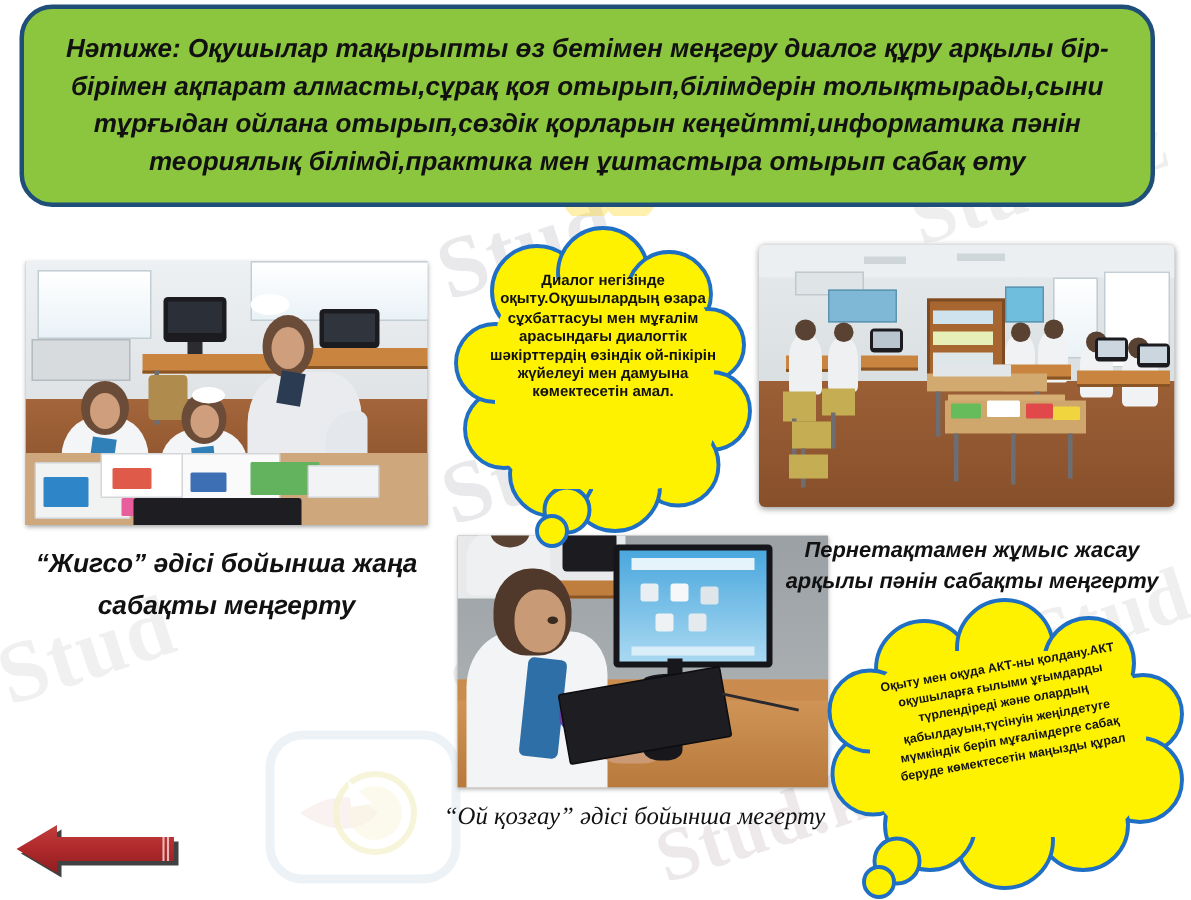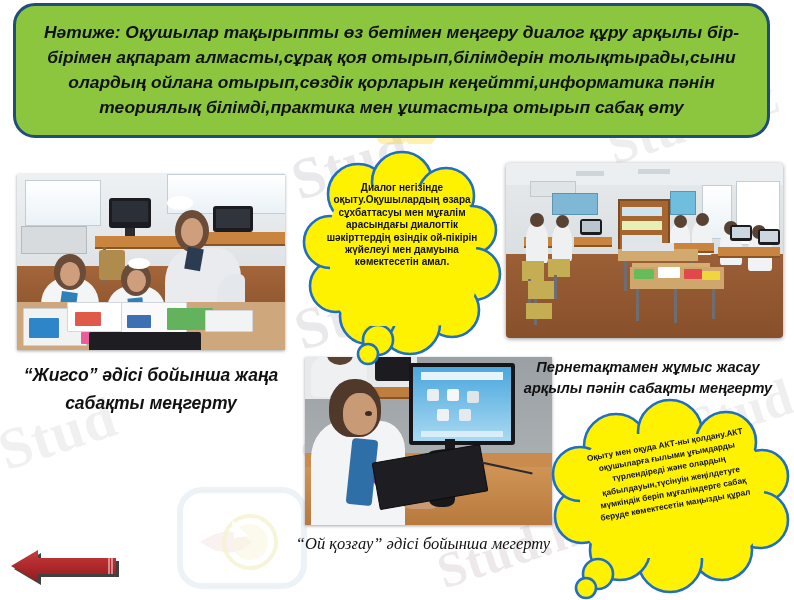--- a/index.html
+++ b/index.html
@@ -107,21 +107,21 @@
       <path d="M56 34 L72 50 L58 52 Z" fill="#ffffff"></path>
     </svg>
     <svg class="wm-logo" style="left:330px;top:-6px;opacity:.35;" width="150" height="150" viewBox="0 0 150 150">
       <circle cx="75" cy="75" r="50" fill="none" stroke="#e3eebb" stroke-width="5"></circle>
       <ellipse cx="62" cy="128" rx="20" ry="26" fill="#ffd100" opacity=".9"></ellipse>
       <ellipse cx="90" cy="130" rx="20" ry="24" fill="#ffd100" opacity=".9"></ellipse>
     </svg>
   </div>
 
   <div id="header">
-    <div id="header-text">Нәтиже: Оқушылар тақырыпты өз бетімен меңгеру диалог құру арқылы бір-бірімен ақпарат алмасты,сұрақ қоя отырып,білімдерін толықтырады,сыни олардың ойлана отырып,сөздік қорларын кеңейтті,информатика пәнін теориялық білімді,практика мен ұштастыра отырып сабақ өту</div>
+    <div id="header-text">Нәтиже: Оқушылар тақырыпты өз бетімен меңгеру диалог құру арқылы бір-бірімен ақпарат алмасты,сұрақ қоя отырып,білімдерін толықтырады,сыни тұрғыдан ойлана отырып,сөздік қорларын кеңейтті,информатика пәнін теориялық білімді,практика мен ұштастыра отырып сабақ өту</div>
   </div>
 
   <div class="photo" id="photo1">
     <div class="sky" style="height:52%;background:linear-gradient(#eef1f3,#dfe3e6);"></div>
     <div class="floor" style="height:48%;background:linear-gradient(#a4653a,#7d4a27);"></div>
 
     <div class="window" style="left:8px;top:6px;width:74px;height:44px;"></div>
     <div class="window" style="left:150px;top:0px;width:118px;height:38px;"></div>
     <div style="position:absolute;left:4px;top:52px;width:64px;height:26px;background:#d7dbde;border:1px solid #b4bbbf;"></div>
     <div class="monitor" style="left:92px;top:24px;width:42px;height:30px;">

